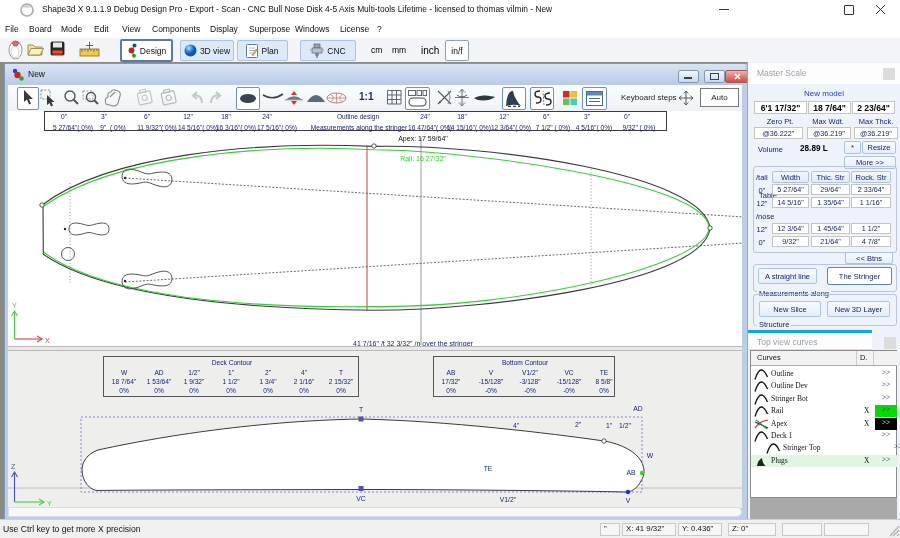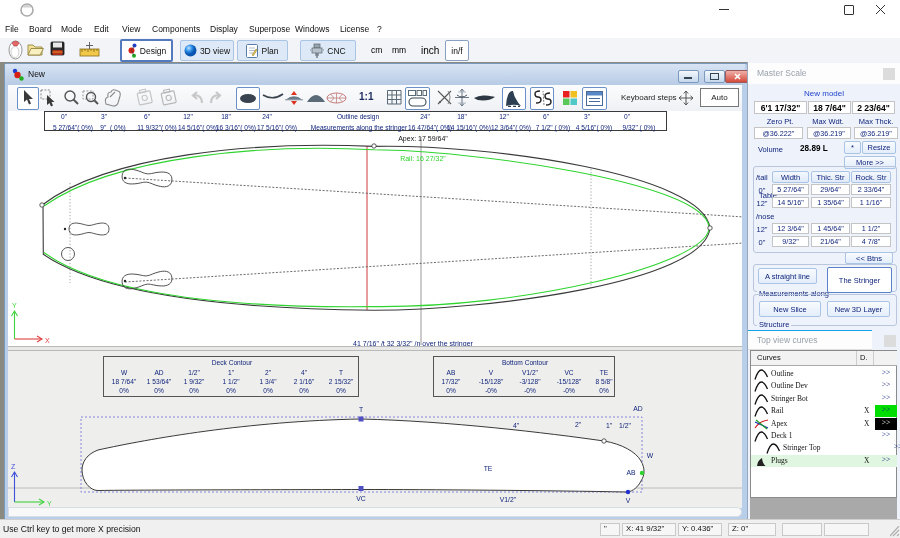--- a/index.html
+++ b/index.html
@@ -33,20 +33,21 @@
 .cprop{position:absolute;left:124px;top:0;width:22px;height:12px;text-align:center;color:#0a1e78;}
 .cicon{position:absolute;left:3px;top:1px;}
 </style>
 </head>
 <body>
 <div class="abs" id="titlebar">
   <svg class="abs" style="left:20px;top:3px" width="14" height="14">
       <circle cx="7" cy="7" r="6" fill="none" stroke="#aaa" stroke-width="1.6"></circle>
       <path d="M2.2,4.5 A6,6 0 0 1 11.8,4.5" fill="#cfcfcf" stroke="none"></path>
     </svg>
+  <div class="abs" style="left:42px;top:4px;font-size:8.4px;color:#101010;">Shape3d X 9.1.1.9 Debug Design Pro - Export - Scan - CNC Bull Nose Disk 4-5 Axis Multi-tools Lifetime - licensed to thomas vilmin - New</div>
   <div class="abs" style="left:719px;top:9px;width:10px;height:1px;background:#333;"></div>
   <div class="abs" style="left:844px;top:5px;width:8px;height:8px;border:1px solid #333;border-radius:1px;"></div>
   <svg class="abs" style="left:876px;top:5px" width="10" height="10">
       <path d="M0,0 L9,9 M9,0 L0,9" stroke="#333" stroke-width="1"></path>
     </svg>
 </div>
 <div class="abs" id="menubar">
   <span class="abs" style="left:5px;top:4px;">File</span>
   <span class="abs" style="left:29px;top:4px;">Board</span>
   <span class="abs" style="left:61px;top:4px;">Mode</span>
@@ -461,27 +462,27 @@
   <div class="vcell" style="left:63px;top:139px;width:39px;height:11px;line-height:10px;">1 45/64"</div>
   <div class="vcell" style="left:103px;top:139px;width:40px;height:11px;line-height:10px;">1 1/2"</div>
   <span class="mb nav" style="left:14px;top:154px;">0"</span>
   <div class="vcell" style="left:24px;top:152px;width:37px;height:11px;line-height:10px;">9/32"</div>
   <div class="vcell" style="left:63px;top:152px;width:39px;height:11px;line-height:10px;">21/64"</div>
   <div class="vcell" style="left:103px;top:152px;width:40px;height:11px;line-height:10px;">4 7/8"</div>
   <div class="pbtn" style="left:97px;top:168px;width:48px;height:12px;">&lt;&lt; Btns</div>
   <div class="grpbox" style="left:5px;top:180px;width:142px;height:26px;"></div>
   <span class="grplabel" style="left:9px;top:175px;">Measurements along</span>
   <div class="pbtn" style="left:10px;top:184px;width:59px;height:16px;">A straight line</div>
-  <div class="pbtn" style="left:79px;top:183px;width:65px;height:26px;background:#fff;border:1px solid #5a82c4;">The Stringer</div>
+  <div class="pbtn" style="left:79px;top:183px;width:65px;height:18px;background:#fff;border:1px solid #5a82c4;">The Stringer</div>
   <div class="grpbox" style="left:5px;top:210px;width:142px;height:30px;"></div>
   <span class="grplabel" style="left:9px;top:206px;">Structure</span>
   <div class="pbtn" style="left:11px;top:217px;width:62px;height:16px;">New Slice</div>
   <div class="pbtn" style="left:79px;top:217px;width:63px;height:16px;">New 3D Layer</div>
 </div>
-<div class="abs" style="left:748px;top:330px;width:124px;height:20px;background:#fdfdfd;border-top:1px solid #0ea5e9;border-bottom:1px solid #e0e0e0;box-sizing:border-box;">
+<div class="abs" style="left:748px;top:330px;width:124px;height:20px;background:#fdfdfd;border-top:3px solid #0ea5e9;border-bottom:1px solid #e0e0e0;box-sizing:border-box;">
   <span class="abs" style="left:9px;top:4px;font-size:8.5px;color:#9aa2ac;">Top view curves</span>
   <div class="abs" style="left:136px;top:4px;width:12px;height:12px;background:#dcdcdc;"></div>
 </div>
 <div class="abs" style="left:750px;top:350px;width:147px;height:148px;background:#fff;border:1px solid #8a8a8a;box-sizing:border-box;"></div>
 <div class="abs" style="left:750px;top:498px;width:147px;height:22px;background:#a9a9a9;"></div>
 <div class="abs" style="left:751px;top:351px;width:146px;height:15px;background:#f2f2f2;border-bottom:1px solid #aaa;box-sizing:border-box;font-size:7.5px;color:#111;">
   <span class="abs" style="left:6px;top:2px;">Curves</span>
   <span class="abs" style="left:109px;top:2px;">D.</span>
   <span class="abs" style="left:126px;top:2px;padding-left:36px;">Prop</span>
   <div class="abs" style="left:105px;top:0;width:1px;height:14px;background:#ccc;"></div>

